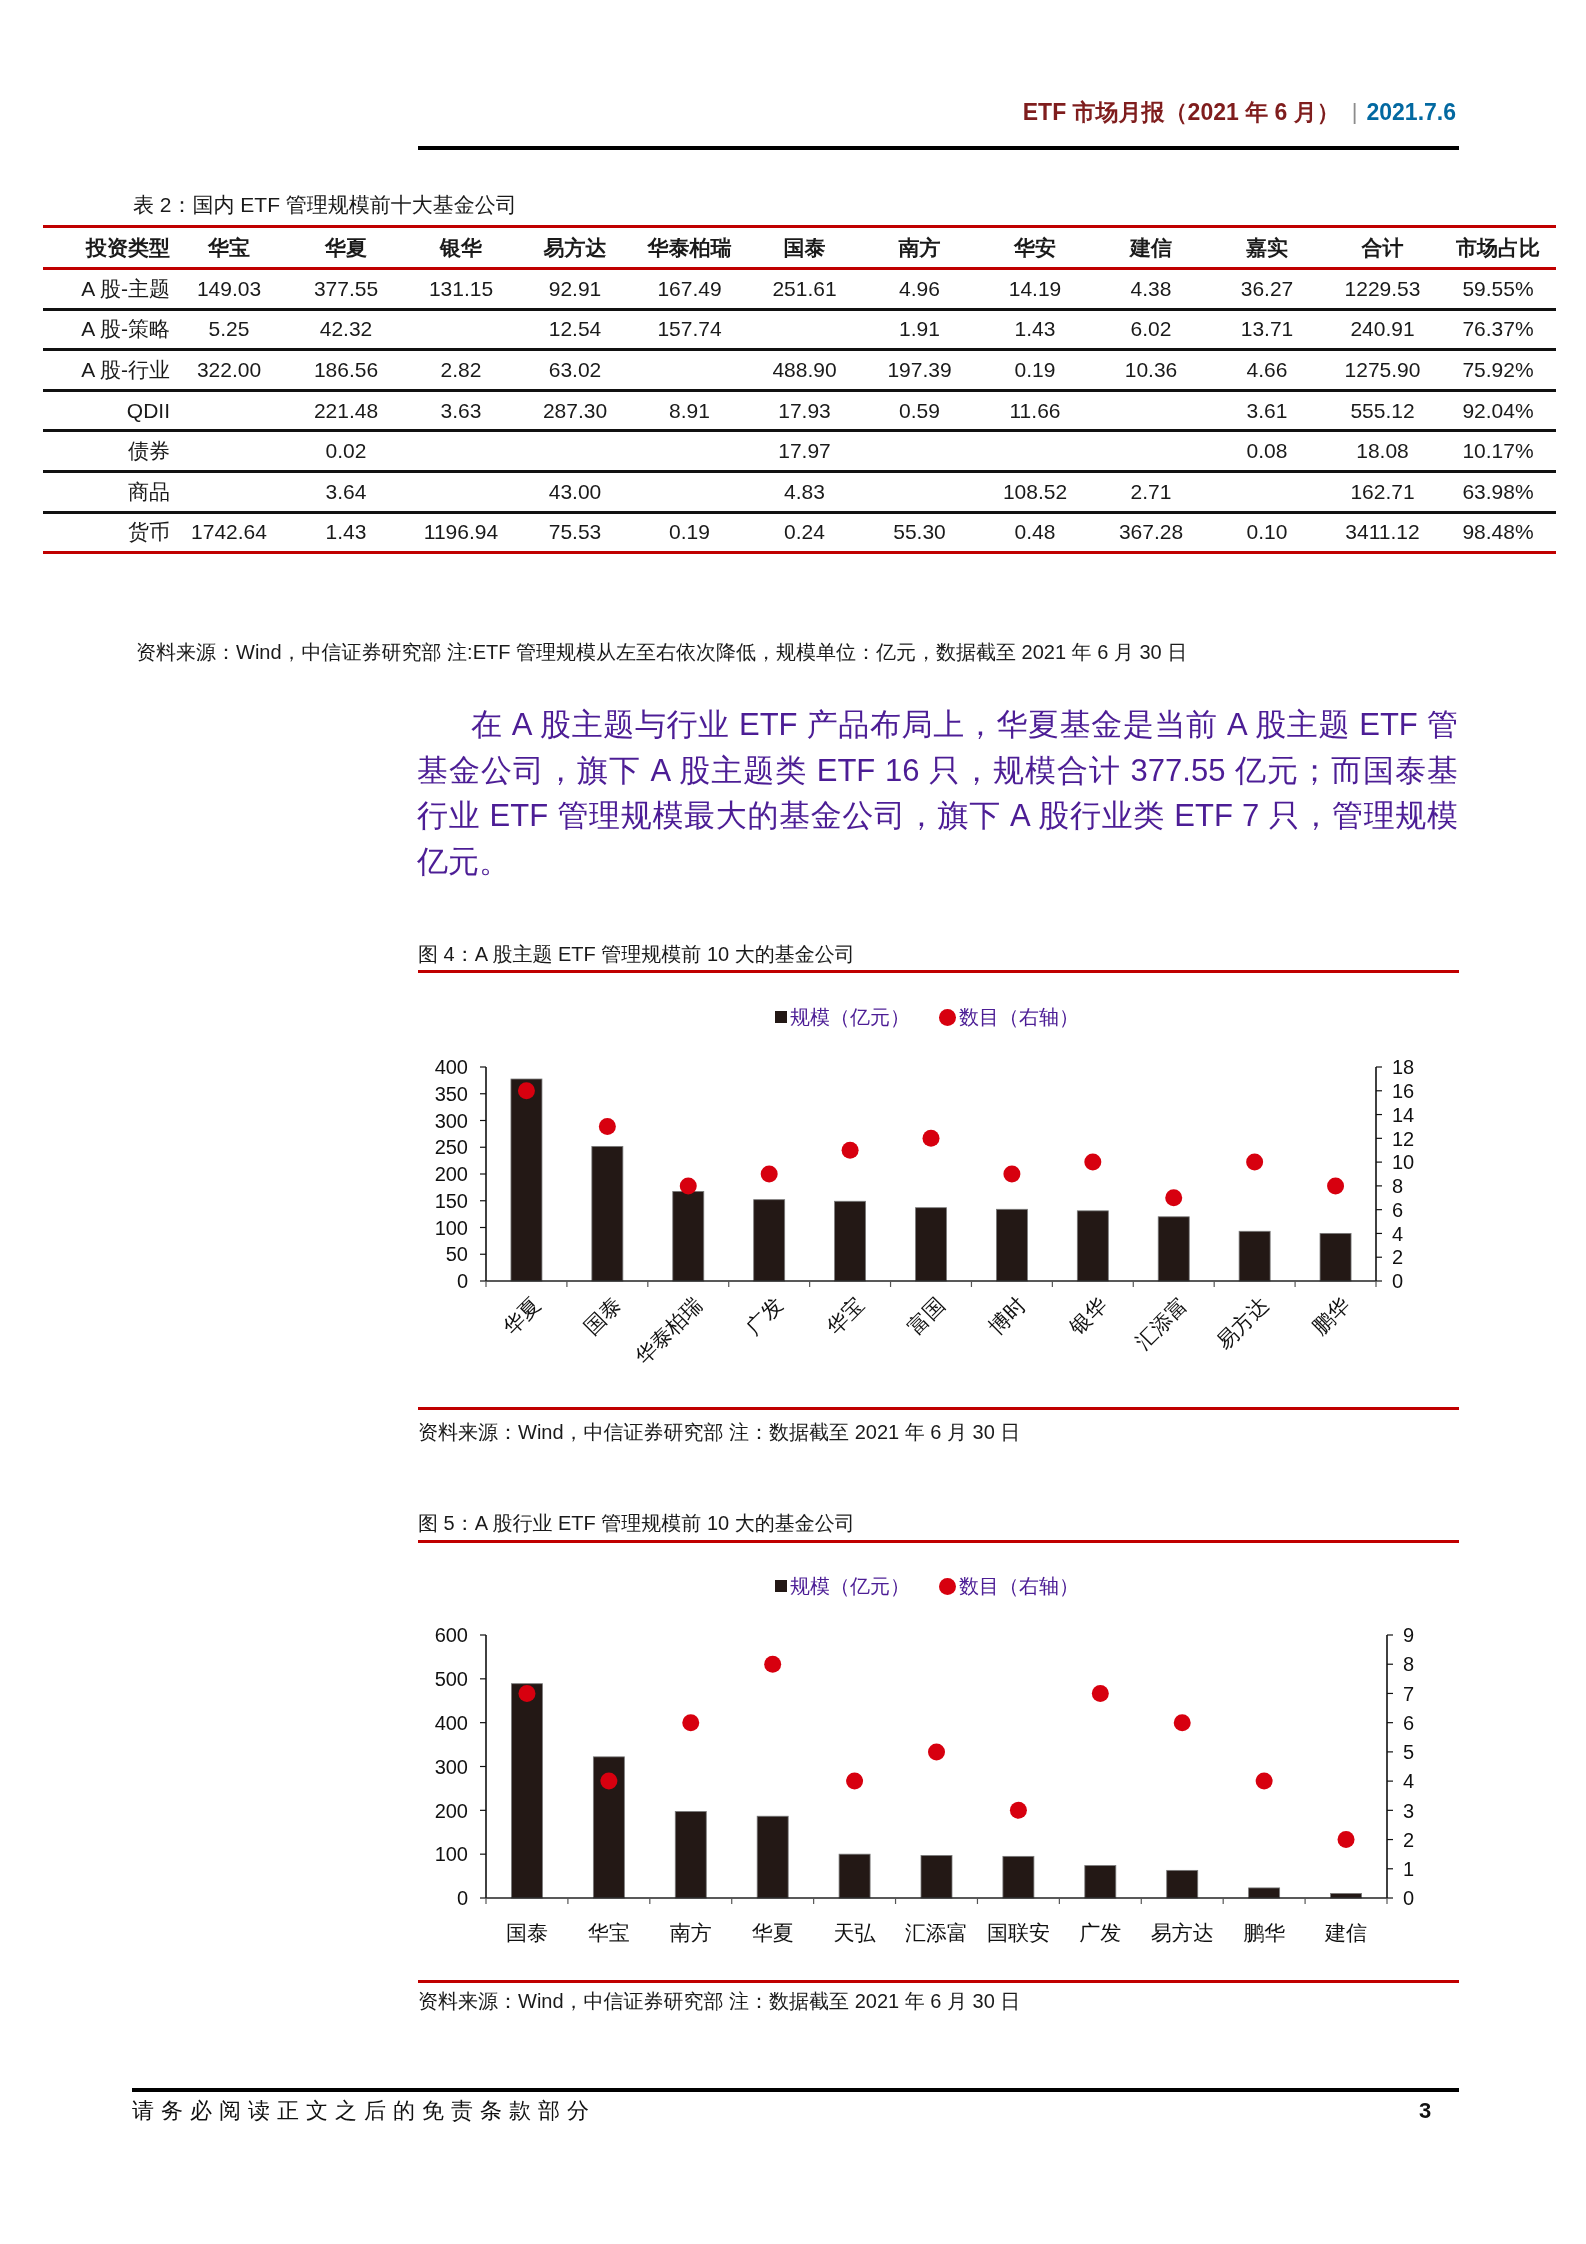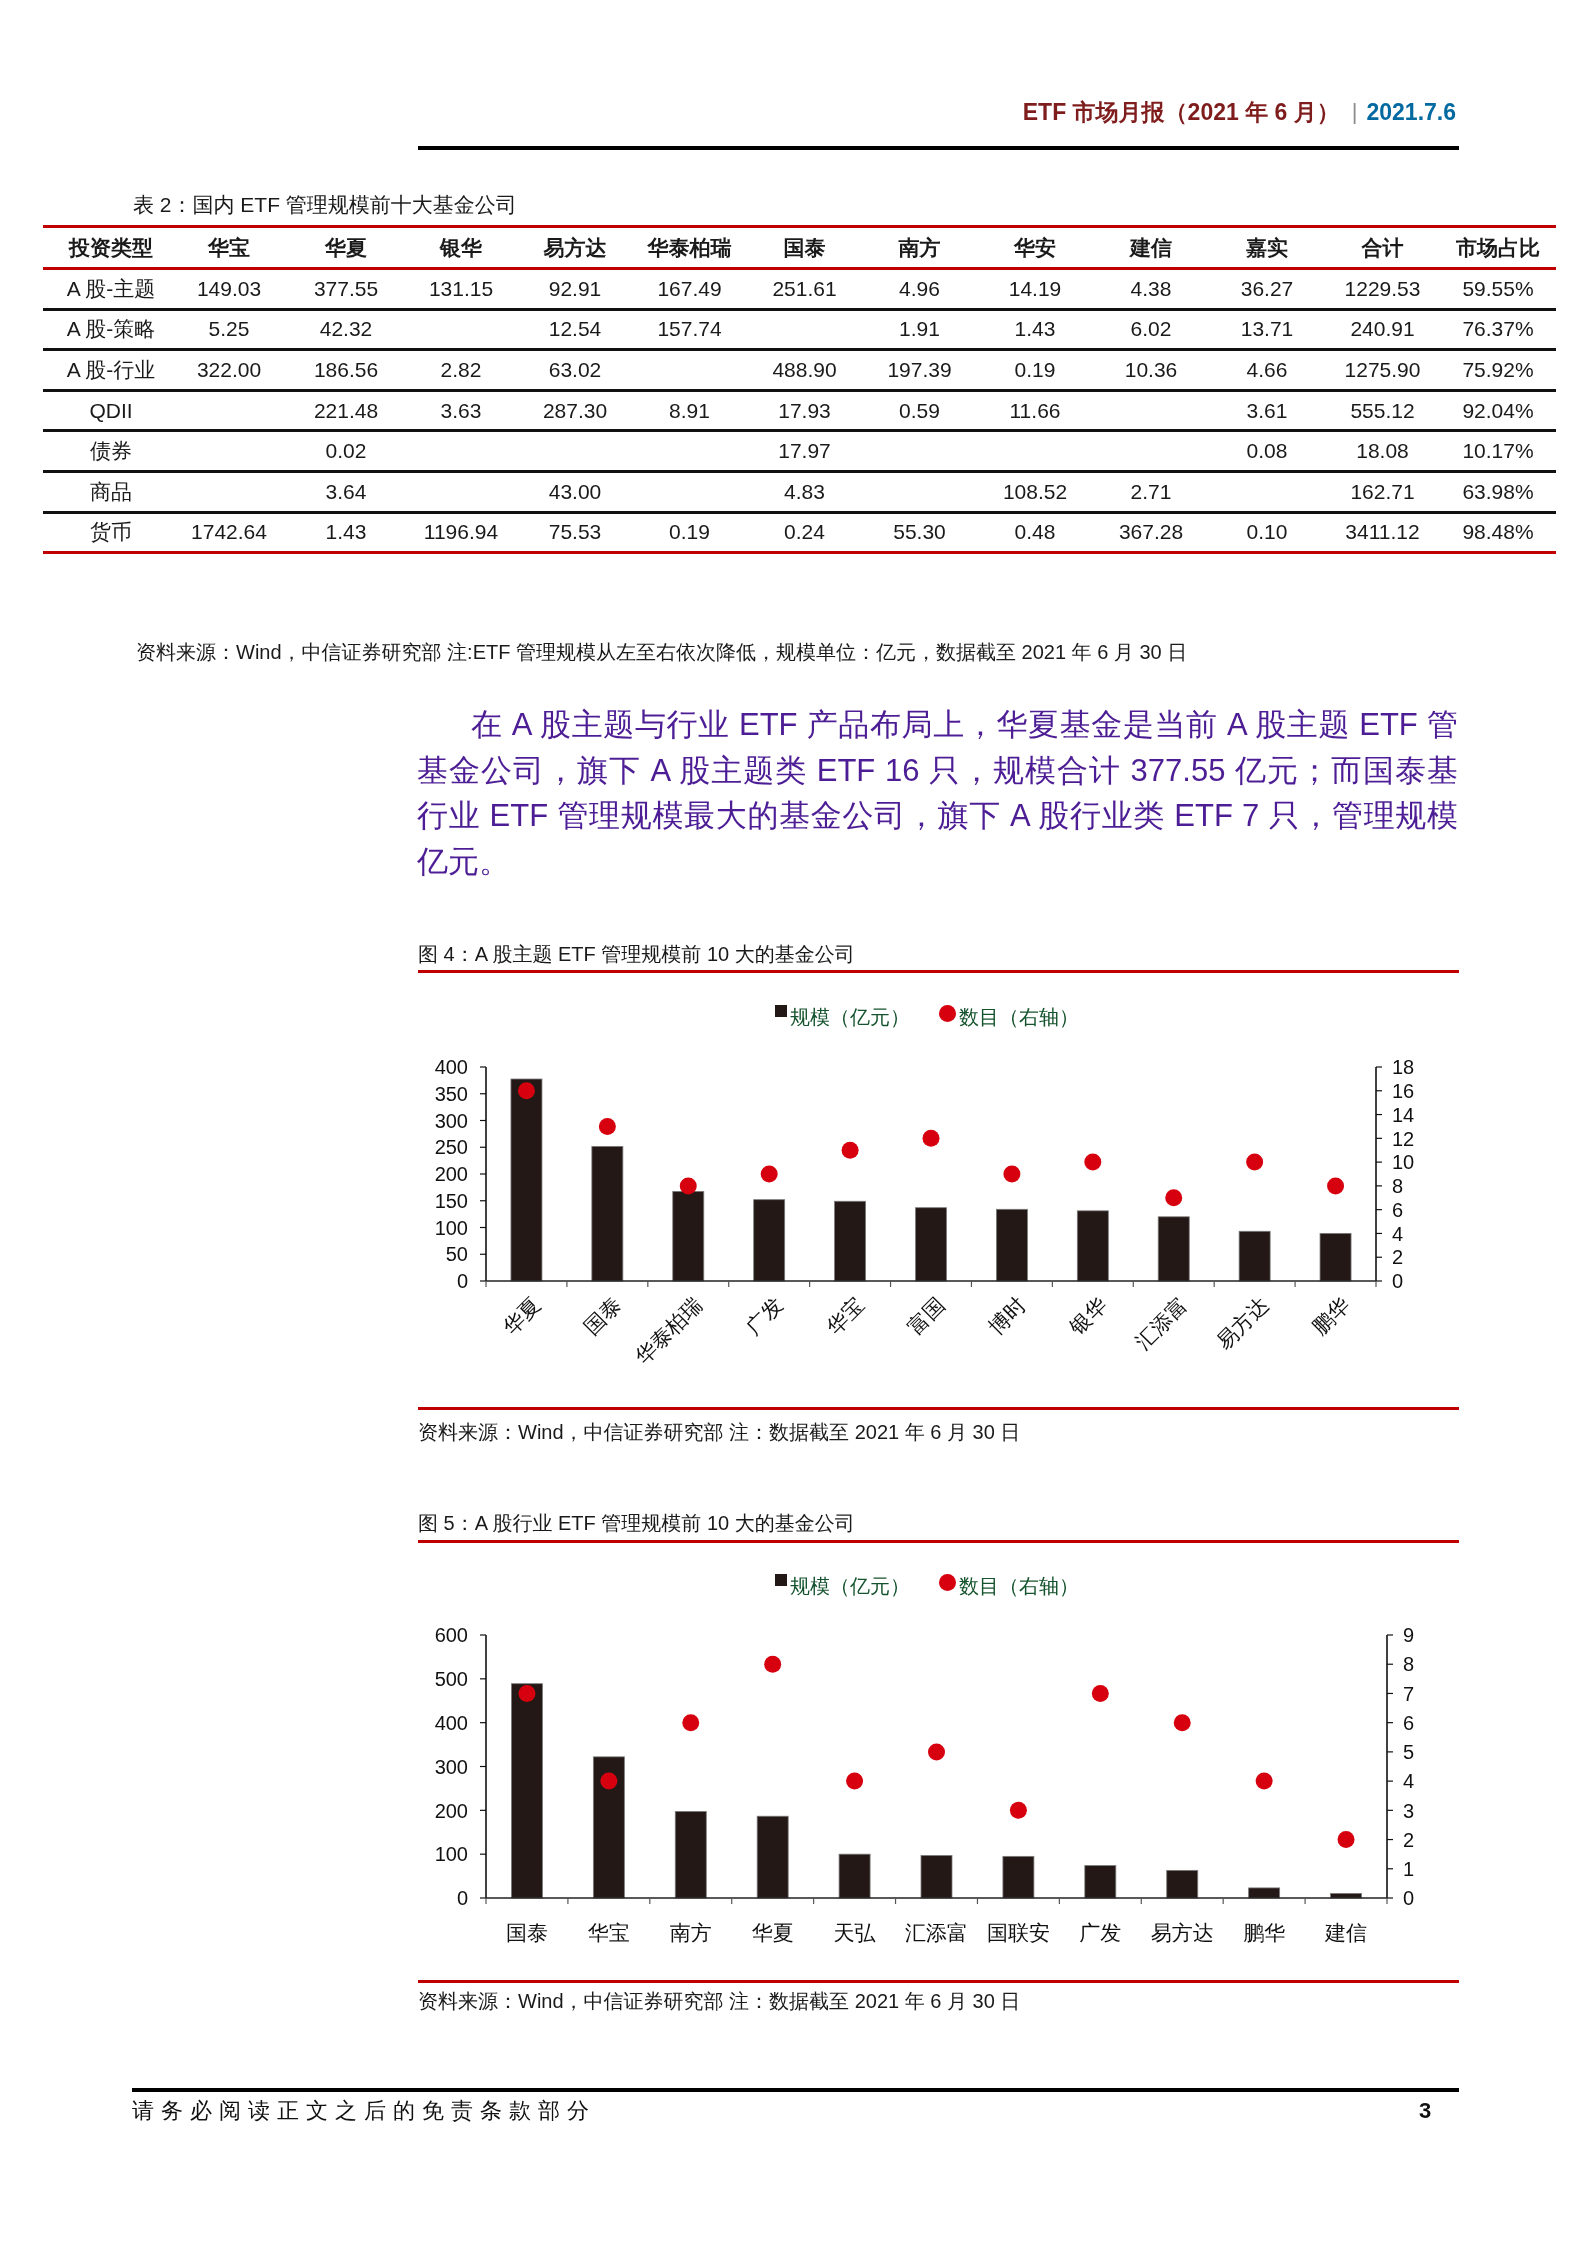--- a/index.html
+++ b/index.html
@@ -9,28 +9,28 @@
 .hdr .t{color:#7f1d1d}
 .hdr .sep{color:#8c8c8c;font-weight:normal;margin:0 9px 0 12px;font-size:22px}
 .hdr .d{color:#0369a1}
 .rule-black{position:absolute;background:#000}
 .rule-red{position:absolute;background:#c00000}
 .caption{position:absolute;font-size:21px;line-height:24px;color:#1a1a1a;white-space:nowrap}
 table.grid{position:absolute;left:43px;top:225px;width:1513px;border-collapse:collapse;table-layout:fixed;font-size:21px;color:#1a1a1a}
 table.grid th{height:42px;font-weight:bold;text-align:center;border-top:3px solid #c00000;border-bottom:3px solid #c00000;white-space:nowrap;padding:0}
 table.grid td{height:40.6px;text-align:center;border-bottom:3px solid #111;white-space:nowrap;padding:0}
 table.grid tbody tr:last-child td{border-bottom-color:#c00000}
-table.grid th:first-child,table.grid td:first-child{text-align:center;padding-left:9px}
+table.grid th:first-child,table.grid td:first-child{text-align:right;padding-left:9px}
 .note{position:absolute;font-size:20px;line-height:24px;color:#1a1a1a;white-space:nowrap}
 .para{position:absolute;left:417px;top:702px;width:1041px;font-size:31px;color:#4c1d95}
 .para .ln{height:45.5px;line-height:45.5px;overflow:hidden}
 .para .ln.j{text-align:justify;text-align-last:justify}
 .para .ln.first{text-indent:54px}
 .fig-title{position:absolute;left:418px;font-size:20px;line-height:24px;color:#1a1a1a;white-space:nowrap}
-.legend-item{position:absolute;display:flex;font-size:20px;line-height:24px;white-space:nowrap;color:#14532d}
+.legend-item{position:absolute;display:flex;align-items:center;font-size:20px;line-height:24px;white-space:nowrap;color:#4c1d95}
 .sq{display:inline-block;width:12px;height:12px;margin-right:3px}
 .dot{display:inline-block;width:17px;height:17px;border-radius:50%;margin-right:3px}
 #charts{position:absolute;left:0;top:0}
 #charts text{font-family:"Liberation Sans","DejaVu Sans",sans-serif;fill:#111}
 .footer-text{position:absolute;left:132px;top:2098px;font-size:22px;line-height:26px;letter-spacing:7px;color:#111;white-space:nowrap}
 .page-num{position:absolute;left:1419px;top:2098px;font-size:22px;line-height:26px;font-weight:bold;color:#111}
 </style>
 </head>
 <body>
 

